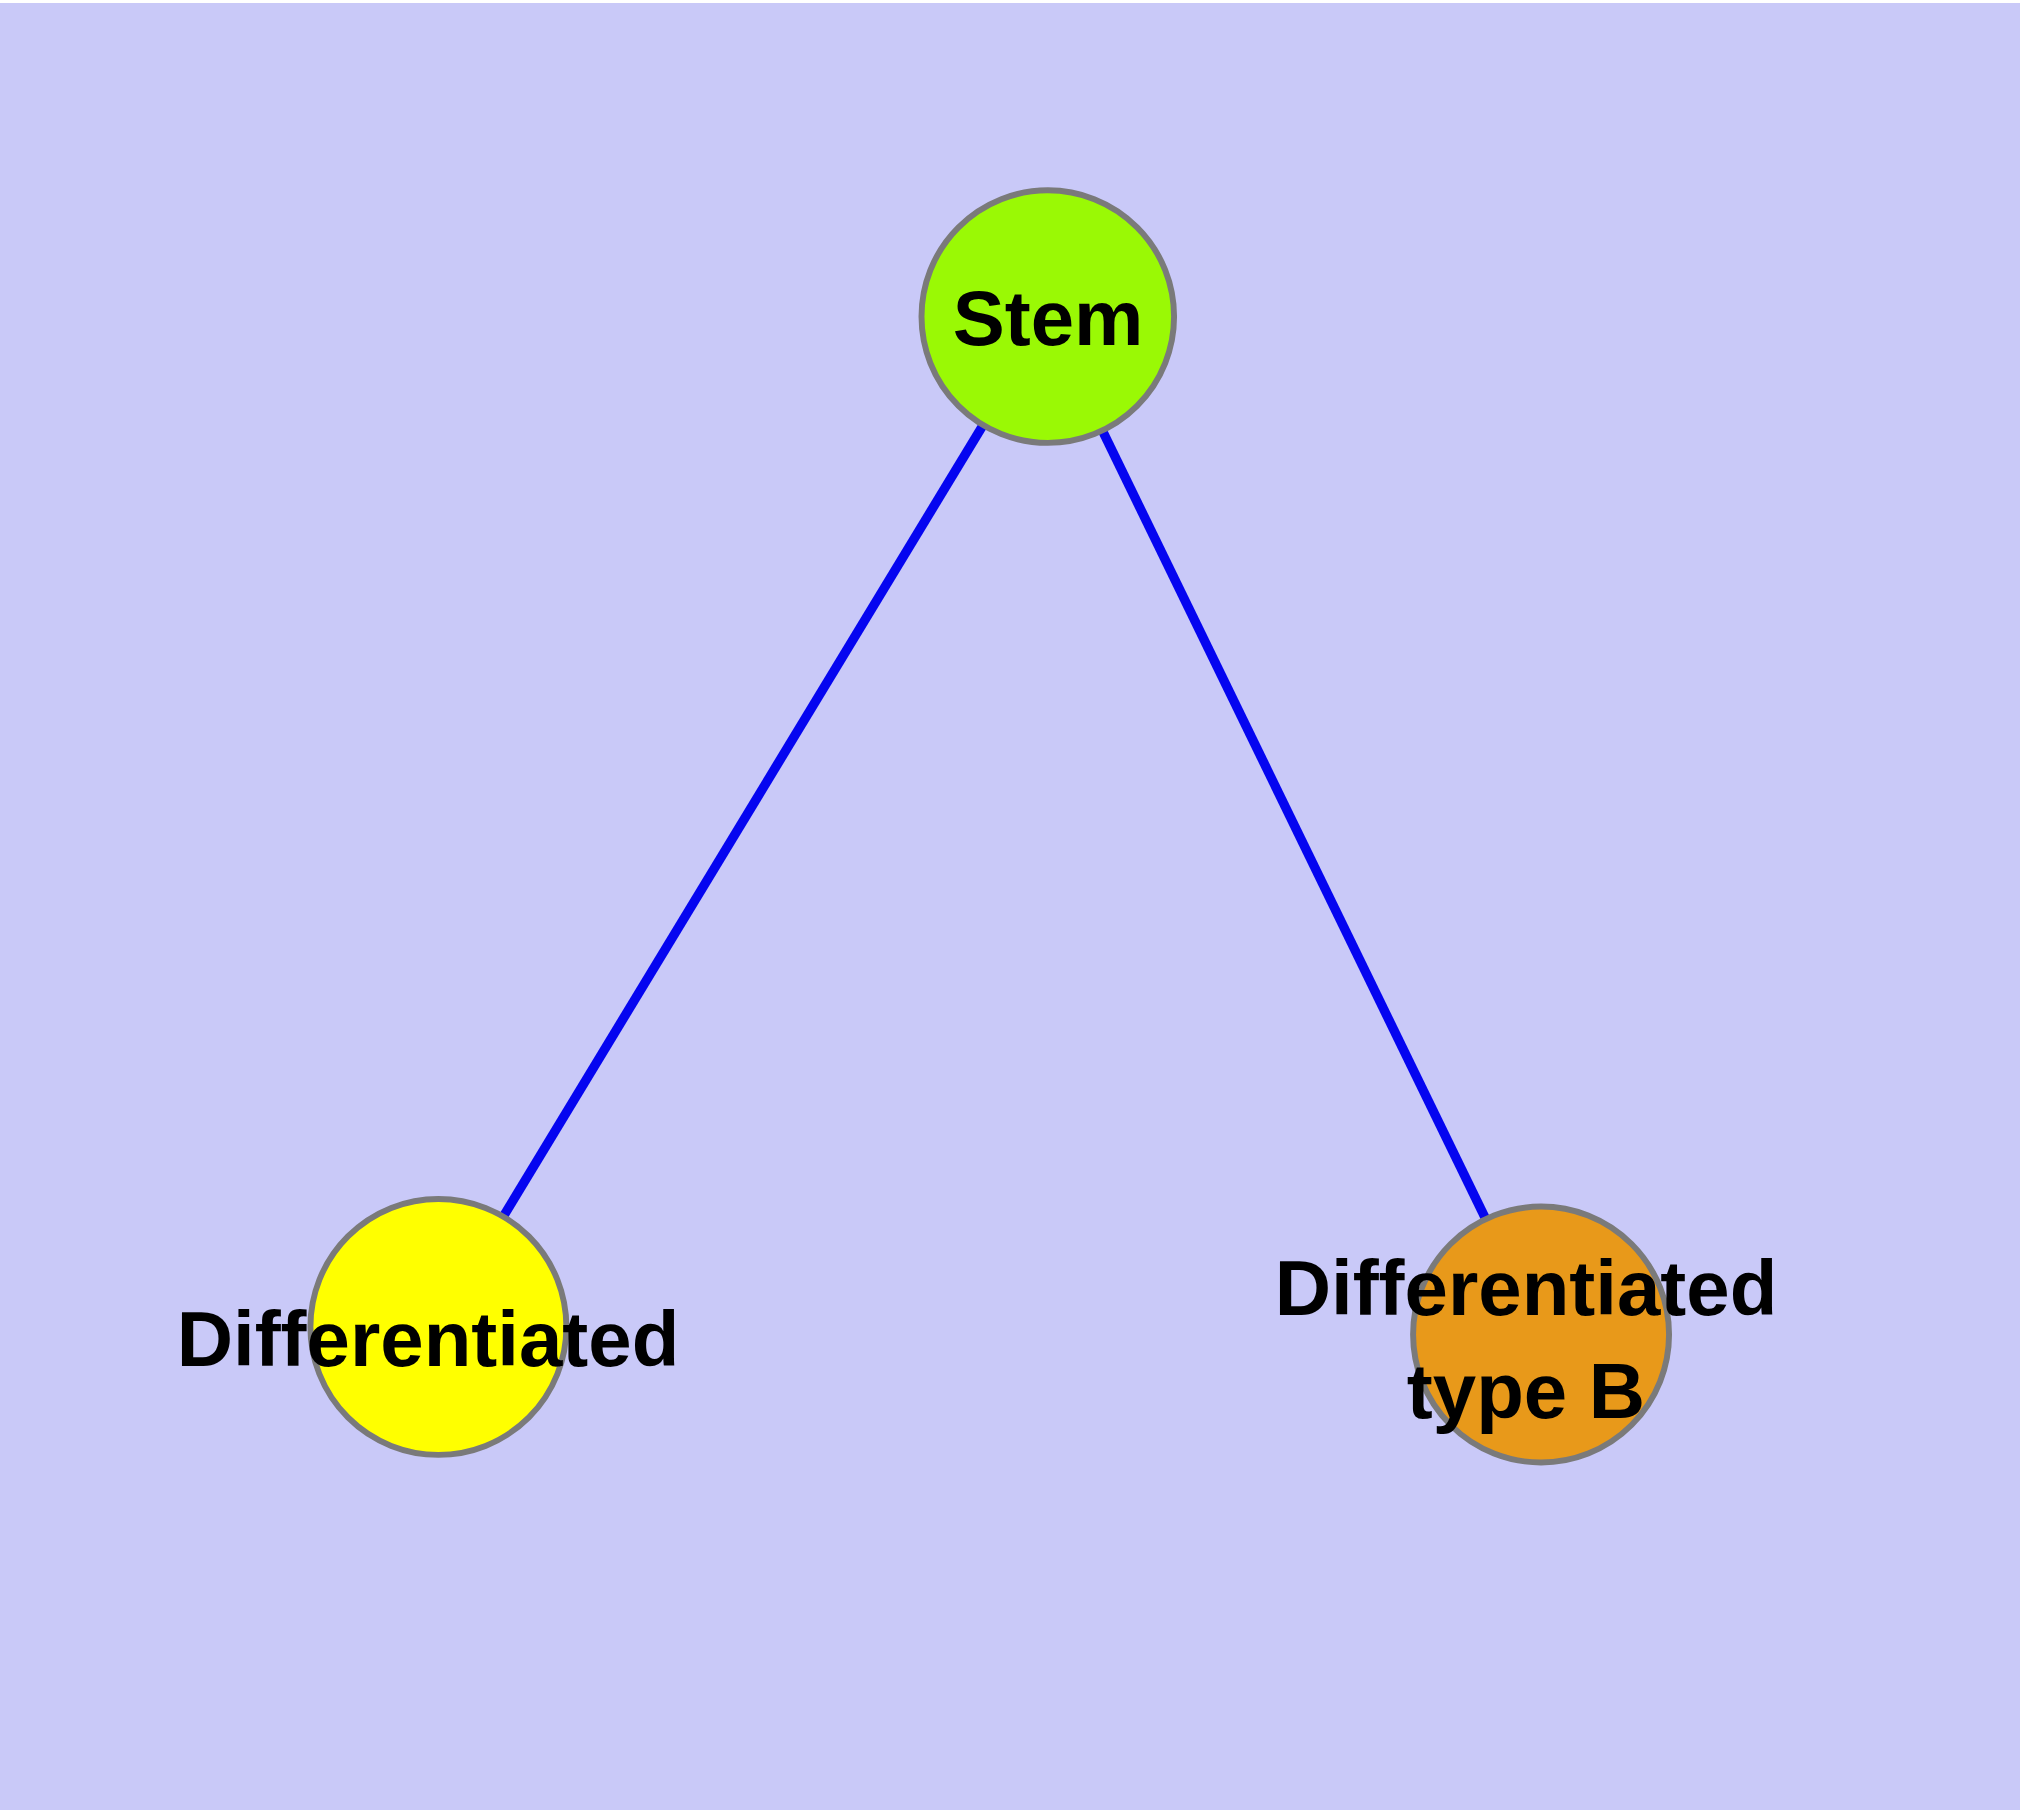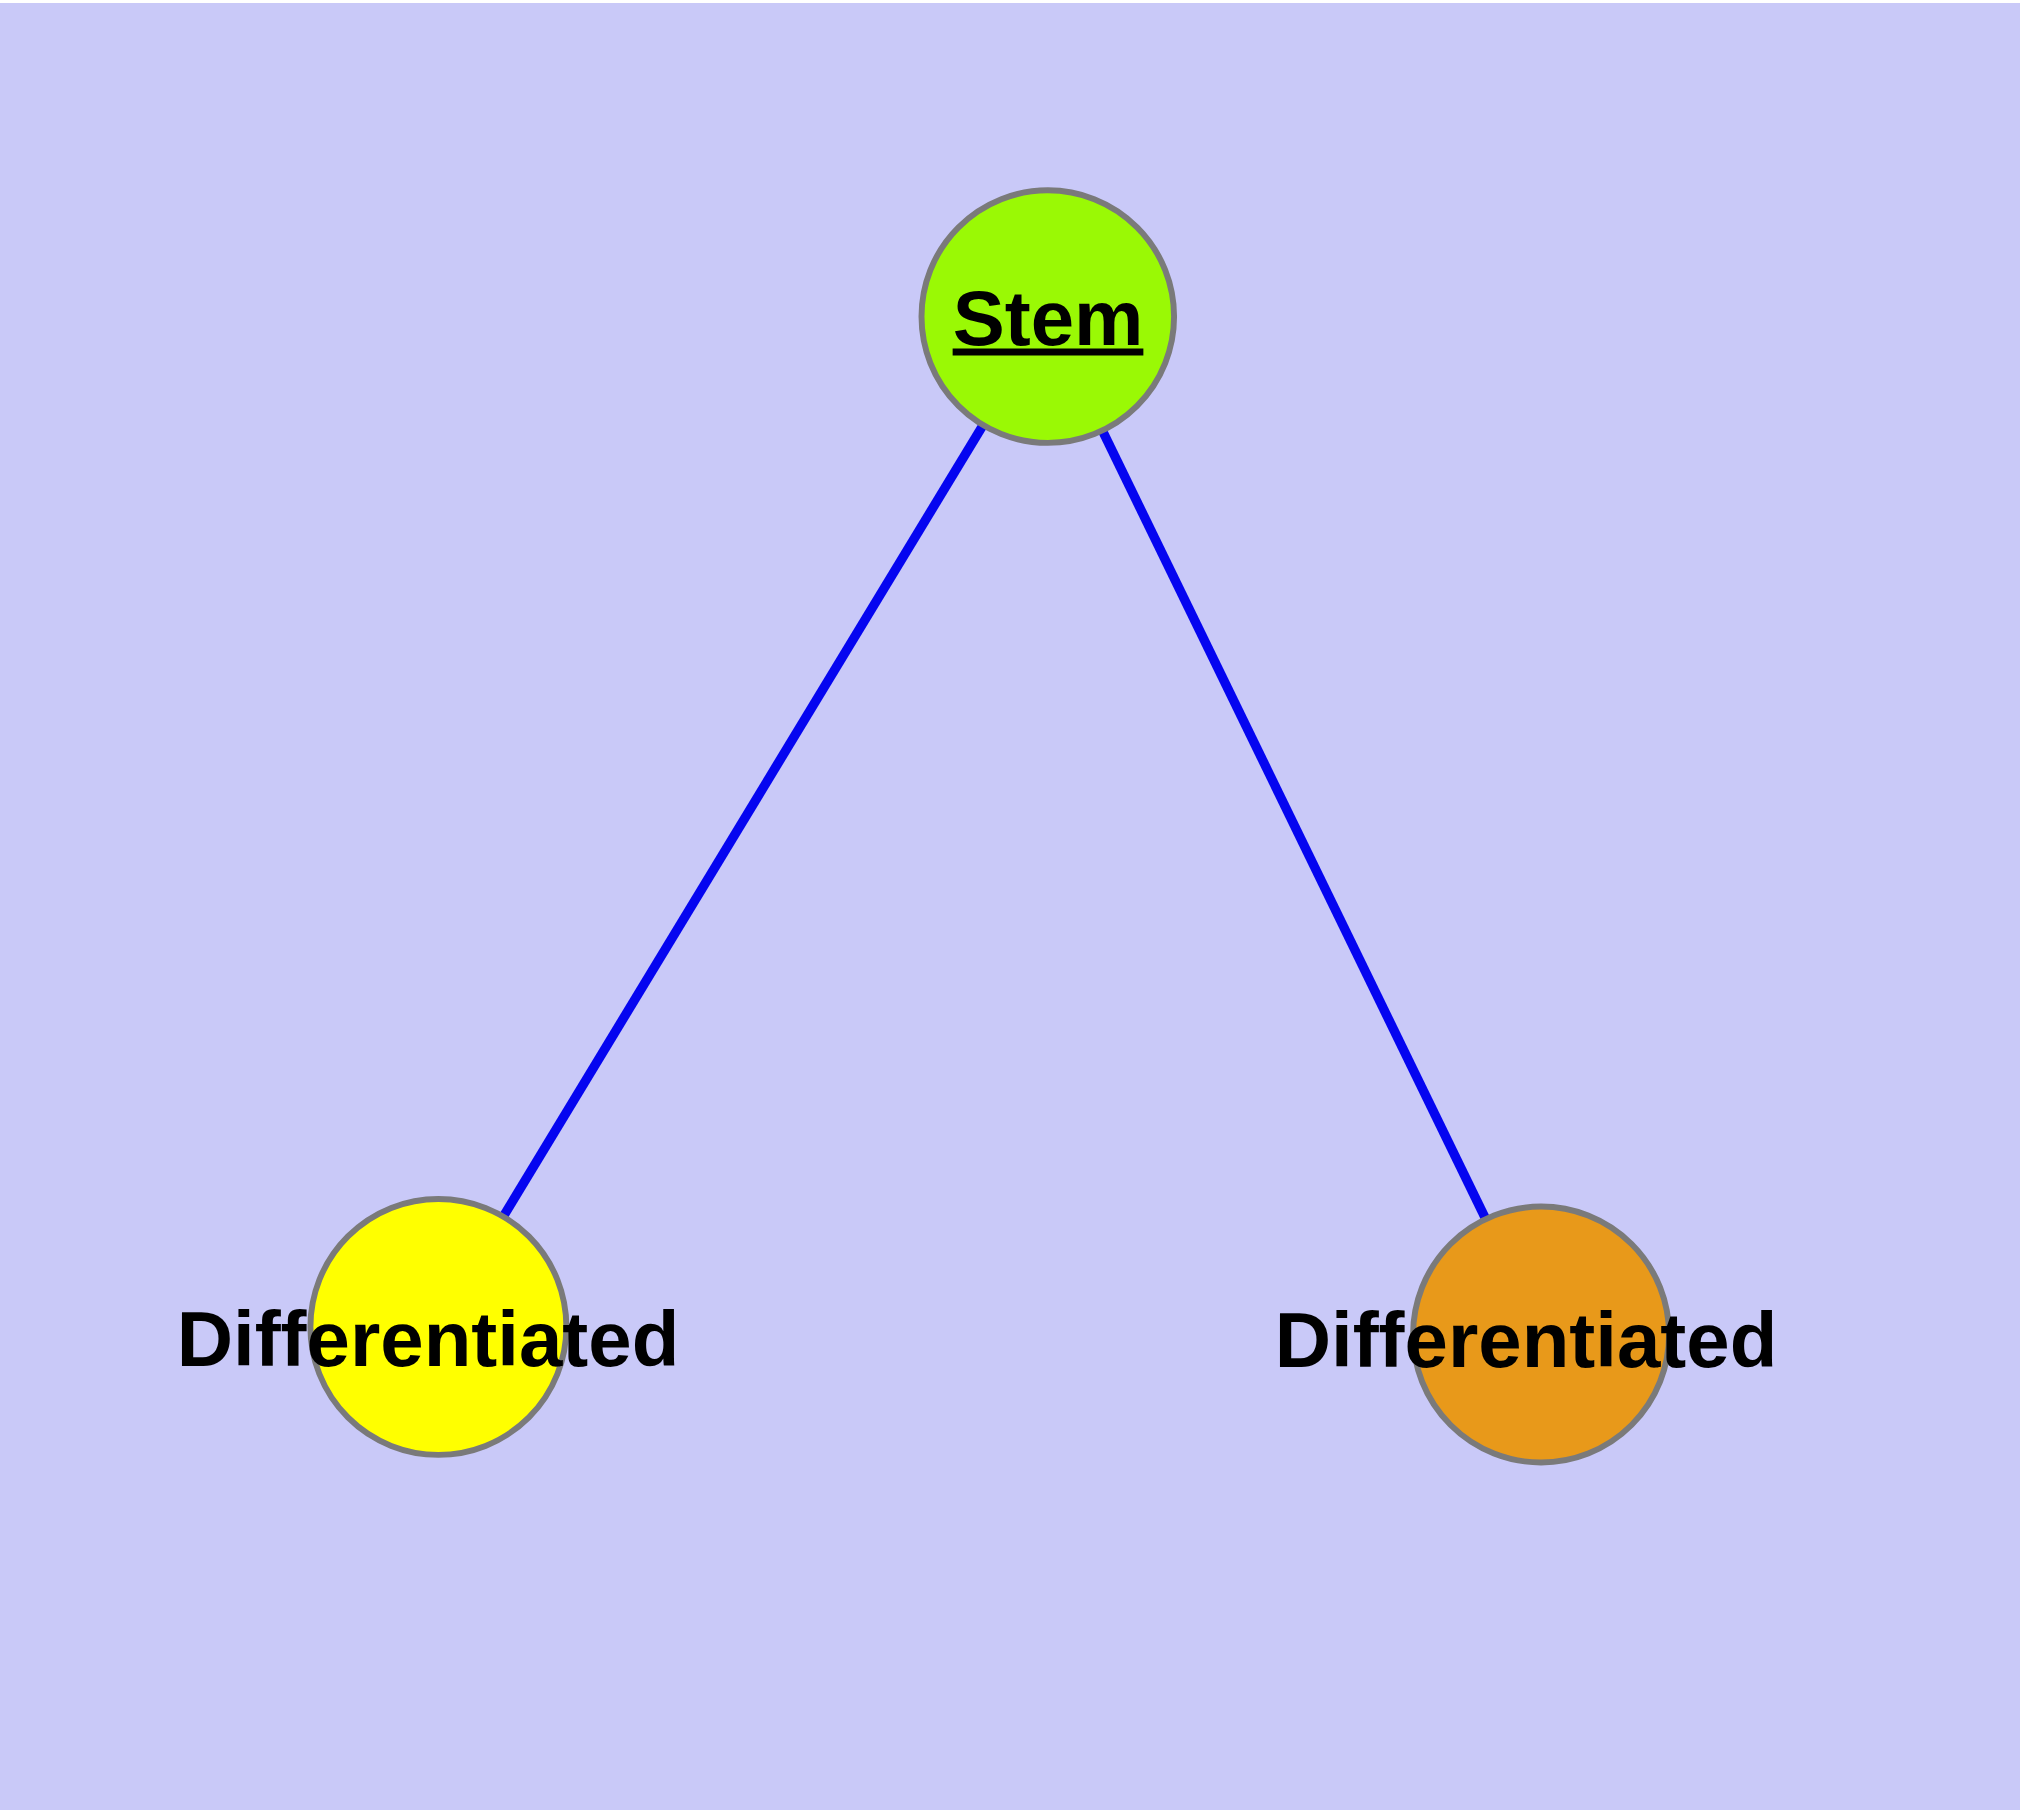--- a/index.html
+++ b/index.html
@@ -51,26 +51,27 @@
   <svg class="graph-svg" width="2021" height="1807" viewBox="0 0 2384 2132">
 
     <line class="edge-line" x1="1236" y1="372" x2="517" y2="1558" stroke="#0505F0"></line>
     <line class="edge-line" x1="1236" y1="372" x2="1818" y2="1569" stroke="#0505F0"></line>
 
     <circle class="node-circle" cx="1236" cy="370" r="149" fill="#9AF905" stroke="#7A7A7A"></circle>
     <circle class="node-circle" cx="517" cy="1562" r="151" fill="#FFFF00" stroke="#7A7A7A"></circle>
     <circle class="node-circle" cx="1818" cy="1571" r="151" fill="#E8991A" stroke="#7A7A7A"></circle>
   </svg>
 
-  <div class="node-label" style="left:1048px; top:315px;text-decoration:underline;">
+  <div class="node-label" style="left:1048px; top:315px;">
     <div>Stem</div>
   </div>
 
   <div class="node-label" style="left:428px; top:1336px;">
     <div>Differentiated</div>
   </div>
 
   <div class="node-label" style="left:1526px; top:1337px;">
     <div>Differentiated</div>
+    <div>type B</div>
   </div>
 
 </div>
 
 
 </body></html>

